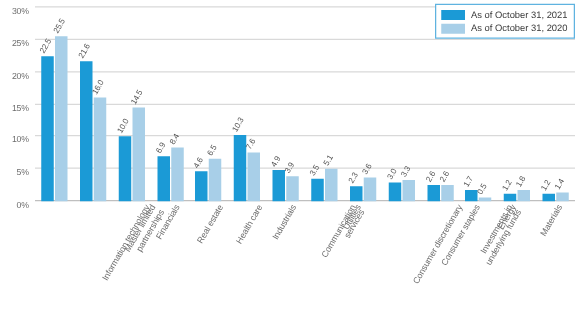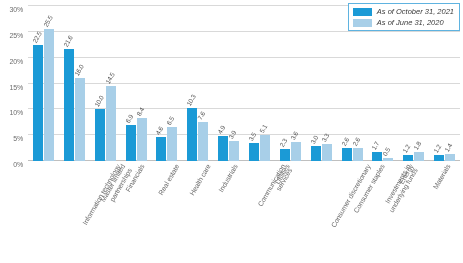--- a/index.html
+++ b/index.html
@@ -94,21 +94,21 @@
     letter-spacing:-0.1px;
   }
 
   
   .legend{
     position:absolute;
     right:3px; top:3px;
     border:1px solid #5fb3e0;
     background:#ffffff;
     padding:3px 5px 3px 4px;
-    display:flex;flex-direction:column;gap:2px;font-style:italic;
+    display:flex;flex-direction:column;gap:2px;
   }
   .legend-row{display:flex;align-items:center;gap:5px;}
   .swatch{width:19px;height:8px;background:#1b9ad6;flex:0 0 auto;}
   .swatch.s2{background:#a8cfe8;}
   .legend-text{font-size:7.5px;color:#3a3a3a;white-space:nowrap;}
 </style>
 </head>
 <body>
 
 <div id="chart-root">
@@ -296,17 +296,17 @@
       <div class="cat" style="left: 389.714px;">Materials</div>
     </div>
 
   <div class="legend">
     <div class="legend-row">
       <span class="swatch"></span>
       <span class="legend-text">As of October 31, 2021</span>
     </div>
     <div class="legend-row">
       <span class="swatch s2"></span>
-      <span class="legend-text">As of June 31, 2020</span>
+      <span class="legend-text">As of October 31, 2020</span>
     </div>
   </div>
 
 </div>
 
 </body></html>

